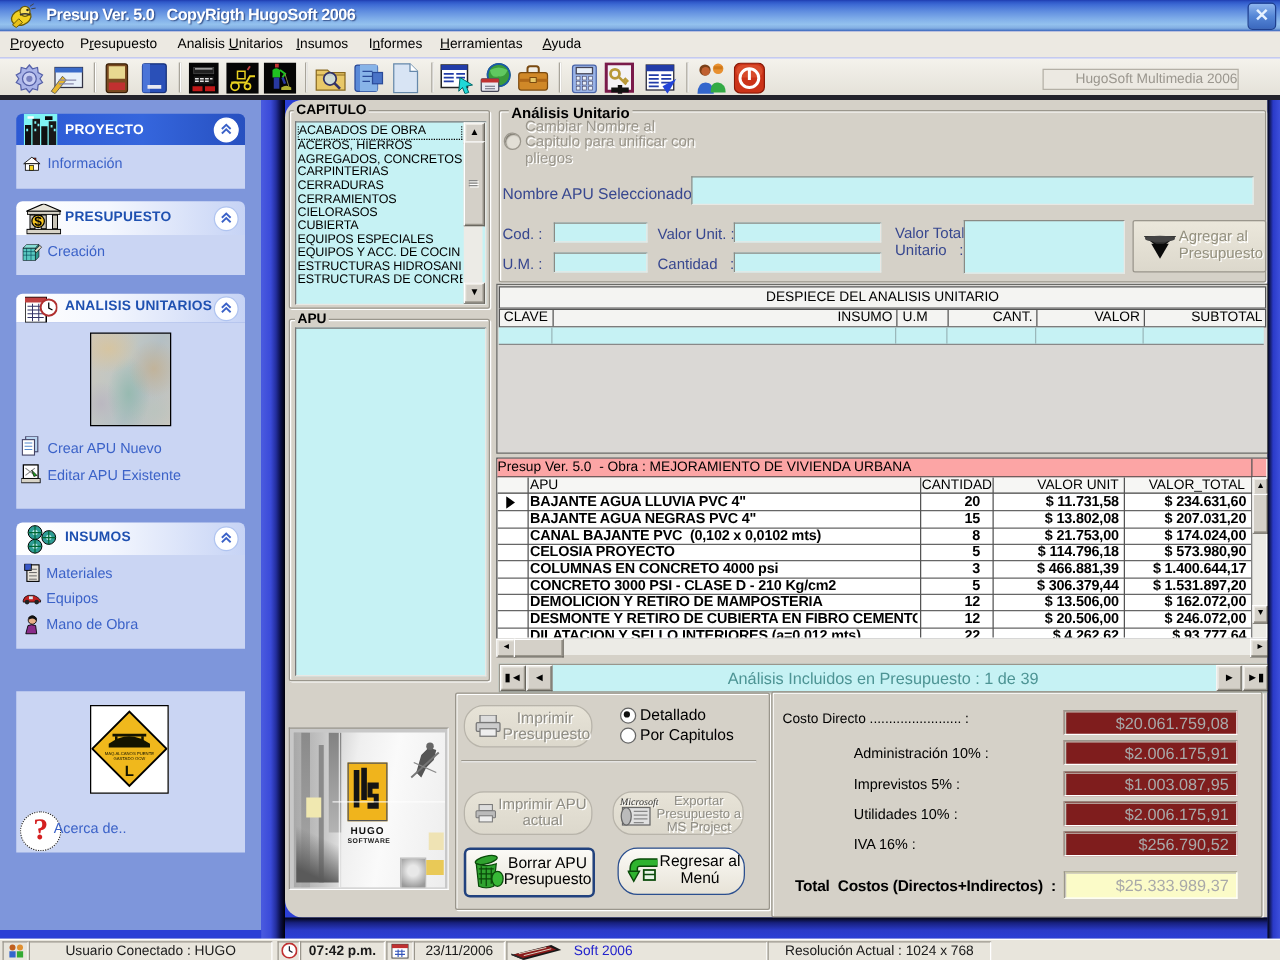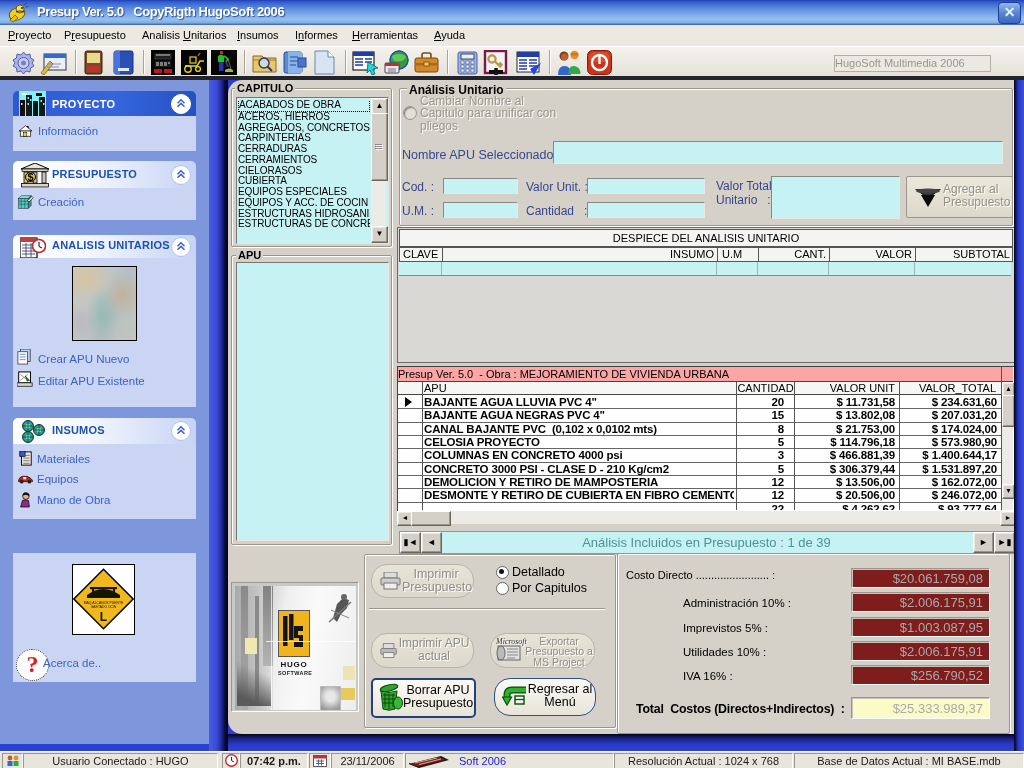--- a/index.html
+++ b/index.html
@@ -13,21 +13,21 @@
   #closebtn{position:absolute;right:3px;top:2px;width:21px;height:20px;border-radius:4px;
     background:linear-gradient(to bottom,#8FB6EE 0%,#5586D6 50%,#3B68BE 100%);
     border:1px solid #1E3F8F;color:#E8F2FF;font-size:14px;font-weight:bold;text-align:center;line-height:19px;}
   
   #menubar{left:0;top:25px;width:1024px;height:21px;background:#ECE9E2;font-size:11px;color:#000;}
   #menubar span{position:absolute;top:4px;}
   #menubar u{text-decoration:underline;}
   
   #toolbar{left:0;top:46px;width:1024px;height:30px;background:linear-gradient(to bottom,#F4F2EC,#E4E1D8);border-top:1px solid #fff;}
   .tsep{position:absolute;top:3px;width:1px;height:24px;background:#a8a49a;border-right:1px solid #fff;}
-  #hm2006{position:absolute;left:834px;top:8px;width:155px;height:15px;border:1px solid #b4b0a6;color:#9a968e;font-size:11px;text-align:left;line-height:15px;background:#ECE9E2;}
+  #hm2006{position:absolute;left:834px;top:8px;width:155px;height:15px;border:1px solid #b4b0a6;color:#9a968e;font-size:11px;text-align:right;line-height:15px;background:#ECE9E2;}
   #darkstrip{left:0;top:76px;width:1024px;height:4px;background:#23232B;}
   
   #client{left:0;top:80px;width:1024px;height:671px;background:#2B3FD6;}
   #sidebar{left:0;top:0px;width:209px;height:664px;background:#7E96DB;}
   #midband{left:209px;top:0;width:19px;height:671px;background:linear-gradient(to right,#4A5BE0 0%,#3A4AD8 40%,#232E9E 62%,#0A0E45 82%,#000008 100%);}
   #rightband{left:1014px;top:0;width:10px;height:671px;background:linear-gradient(to right,#010310 0%,#2A3AC8 45%,#3D4FDC 100%);}
   #botband{left:228px;top:654px;width:786px;height:17px;background:linear-gradient(to bottom,#010310 0%,#17207E 25%,#2A3AC8 60%,#2B3FD6 100%);}
   #content{left:228px;top:0px;width:786px;height:654px;background:#D5D1C8;border-radius:14px 0 0 14px;}
   
   .sp{position:absolute;left:13px;width:183px;}
@@ -531,20 +531,21 @@
             <span class="cc">$ 13.506,00</span>
             <span class="cd">$ 162.072,00</span>
           </div>
         <div class="trow" style="top:94px">
             <span class="ca">DESMONTE Y RETIRO DE CUBIERTA EN FIBRO CEMENTO</span>
             <span class="cb">12</span>
             <span class="cc">$ 20.506,00</span>
             <span class="cd">$ 246.072,00</span>
           </div>
         <div class="trow" style="top:108px">
+            <span class="ca">DILATACION Y SELLO INTERIORES (a=0,012 mts)</span>
             <span class="cb">22</span>
             <span class="cc">$ 4.262,62</span>
             <span class="cd">$ 93.777,64</span>
           </div>
         <div class="rline" style="top:13px"></div>
         <div class="rline" style="top:27px"></div>
         <div class="rline" style="top:40px"></div>
         <div class="rline" style="top:53px"></div>
         <div class="rline" style="top:67px"></div>
         <div class="rline" style="top:80px"></div>
@@ -706,14 +707,13 @@
   <div class="spanel" style="left:405px;width:207px;text-align:left;">
     <svg width="44" height="14" viewBox="0 0 44 14" style="position:absolute;left:1px;top:0px;">
       <polygon points="2,10 34,2 42,6 12,14" fill="#181818"></polygon>
       <polygon points="4,9.5 32,3 38,5.8 11,12.6" fill="#8B1A1A"></polygon>
       <path d="M8 9 L30 4 M12 10.5 L34 5" stroke="#D8D0C0" stroke-width="0.8"></path>
       <polygon points="2,10 12,14 12,12.5 2,8.8" fill="#2a2a2a"></polygon>
     </svg>
     <span style="position:absolute;left:53px;color:#2222CC;">Soft 2006</span>
   </div>
   <div class="spanel" style="left:614px;width:177px;">Resolución Actual : 1024 x 768</div>
-  <div class="spanel" style="left:794px;width:228px;">Base de Datos Actual : MI BASE.mdb</div>
 </div>
 
 </body></html>

